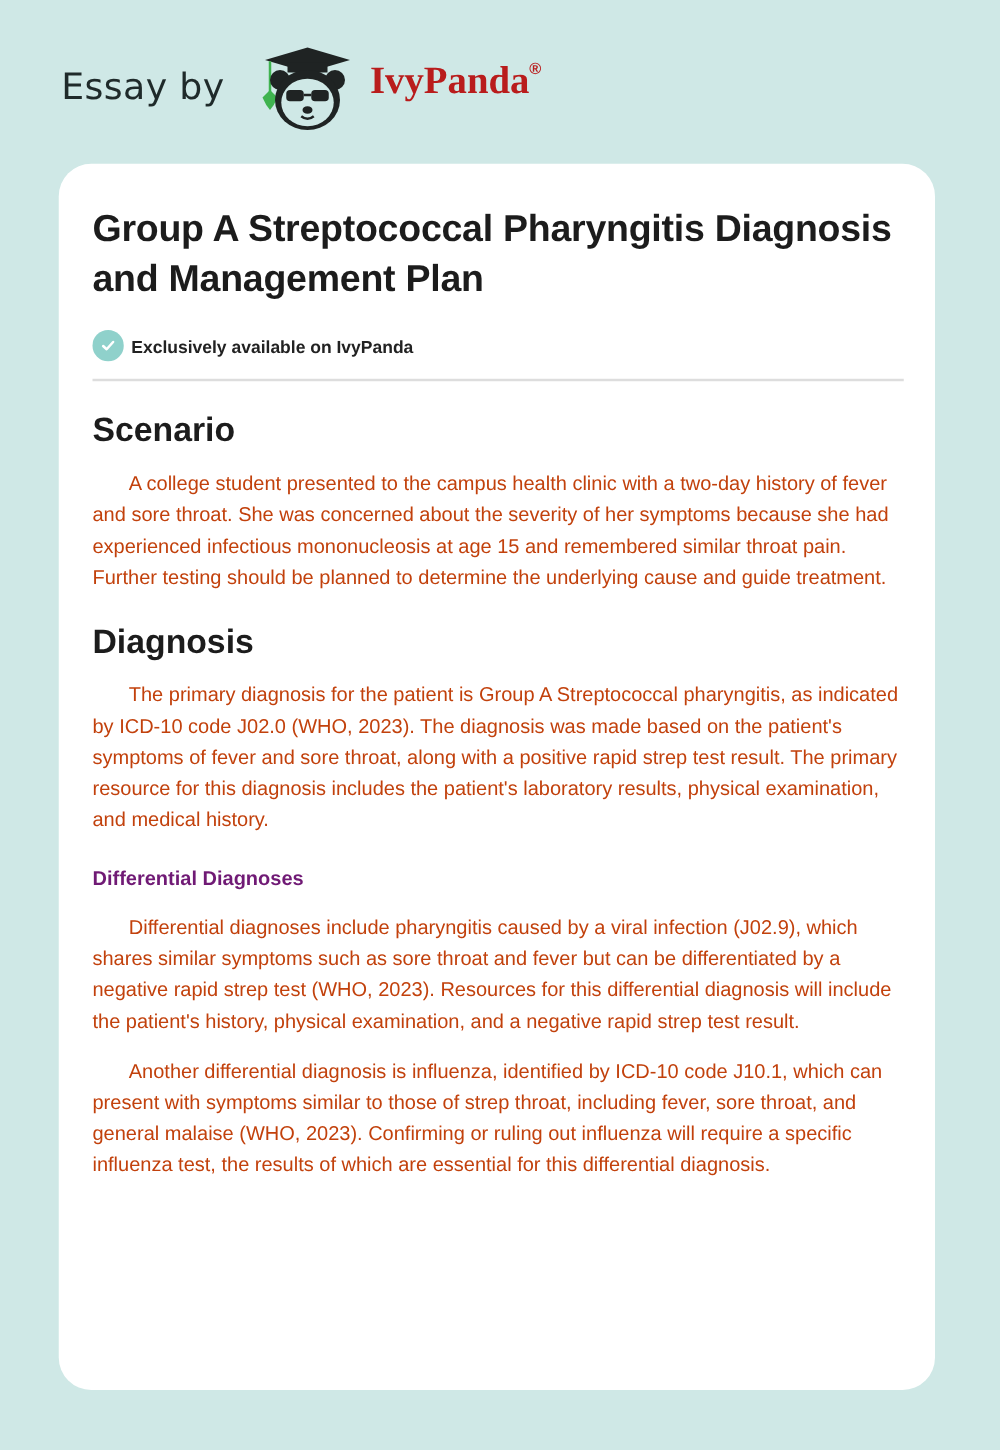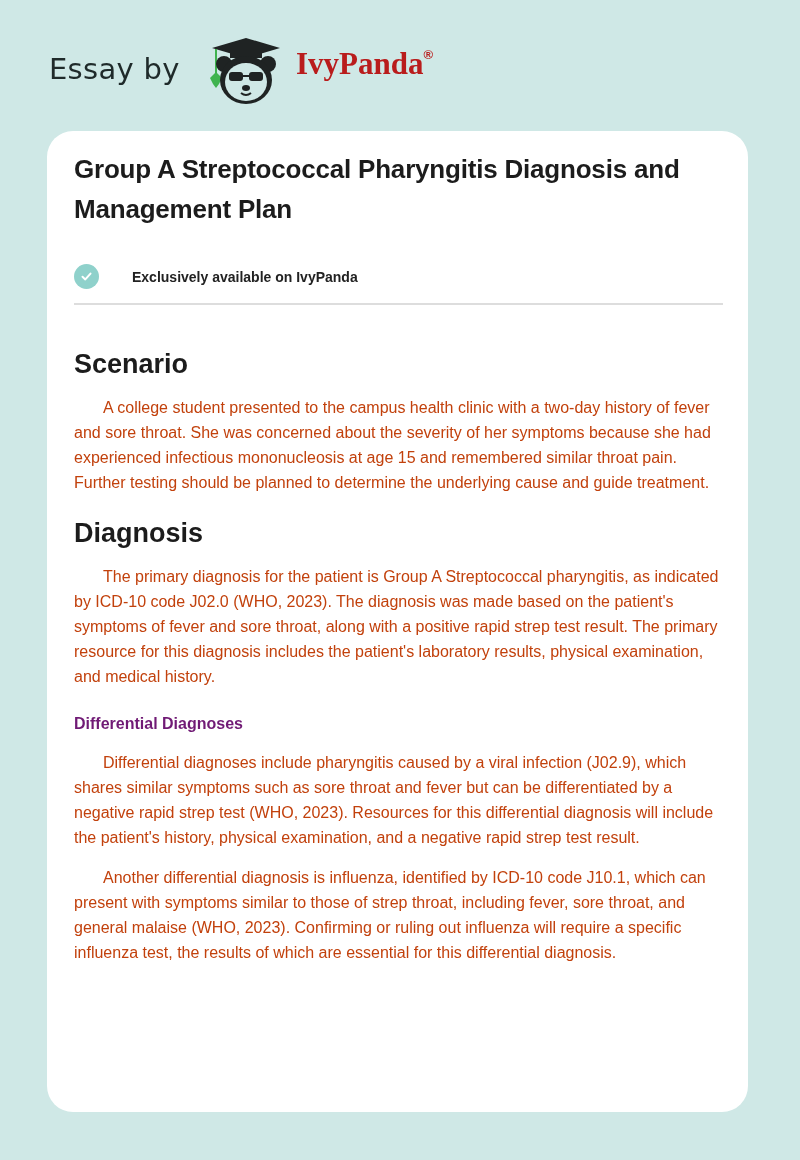--- a/index.html
+++ b/index.html
@@ -48,23 +48,23 @@
     .card {
       position: absolute;
       left: 47px; top: 131px;
       width: 701px; height: 981px;
       background: #ffffff;
       border-radius: 26px;
       overflow: hidden;
     }
     .title {
       position: absolute;
-      left: 27px; top: 18px;
+      left: 27px; top: 33px;
       width: 640px;
-      font-size: 26px;
+      font-size: 30px;
       font-weight: bold;
       line-height: 40px;
       color: #1c1c1c;
       letter-spacing: -0.2px;
     }
     .exclusive {
       position: absolute;
       left: 27px; top: 133px;
       display: flex; align-items: center;
     }
@@ -72,33 +72,31 @@
       width: 25px; height: 25px;
       border-radius: 50%;
       background: #8fd1cb;
       display: flex; align-items: center; justify-content: center;
       margin-right: 6px;
     }
     .exclusive-text {
       font-size: 14px;
       font-weight: bold;
       color: #222;
-      margin-left: 27px;
     }
     .divider {
       position: absolute;
       left: 27px; top: 172px;
       width: 649px; height: 2px;
       background: #dddddd;
     }
     .content {
       position: absolute;
       left: 27px; top: 190px;
       width: 652px;
-      margin-top: 20px;
     }
     h2 {
       font-size: 27px;
       font-weight: bold;
       color: #1c1c1c;
       line-height: 46px;
       margin-bottom: 8px;
     }
     h3 {
       font-size: 16px;

